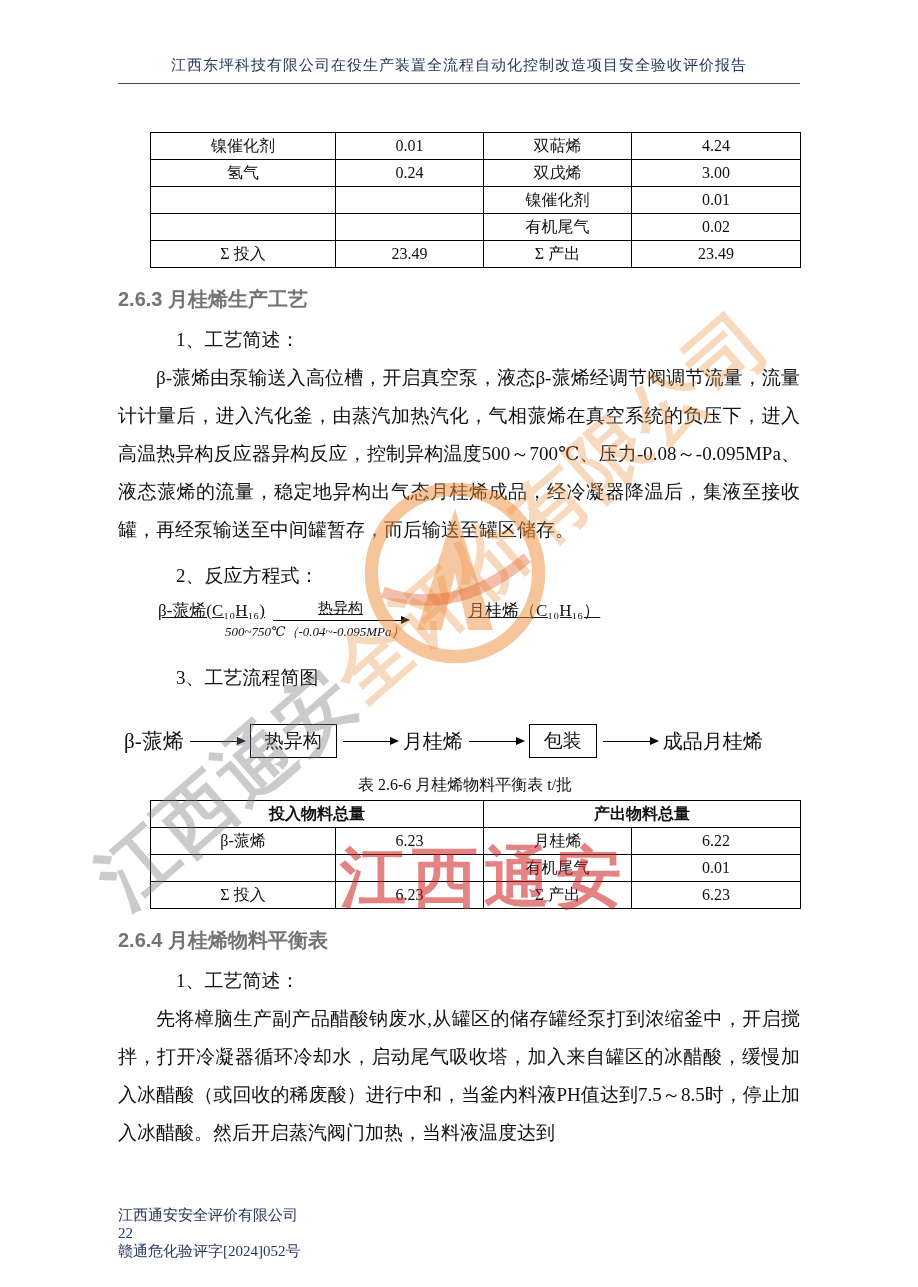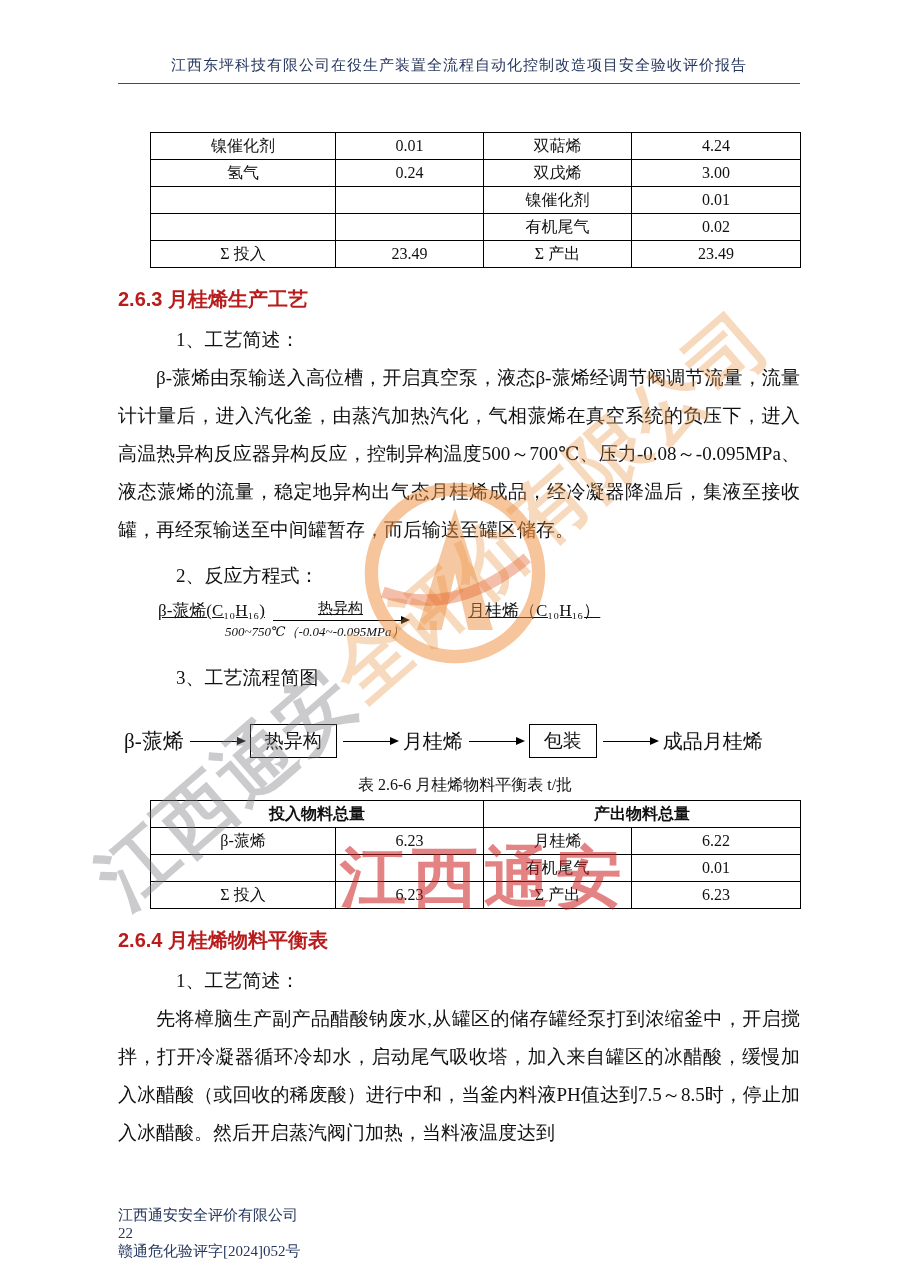--- a/index.html
+++ b/index.html
@@ -16,21 +16,21 @@
 
   
   .tbl { border-collapse:collapse; margin-left:150px; width:650px; table-layout:fixed; font-size:16px; }
   .tbl td, .tbl th { border:1px solid #000; height:27px; text-align:center; vertical-align:middle; padding:0 4px; font-weight:normal; }
   .tbl th { font-weight:bold; }
   .col1 { width:185px; } .col2 { width:148px; } .col3 { width:148px; } .col4 { width:169px; }
   .top-table { margin-top:48px;padding-left:14px; }
   .balance-table { margin-top:4px; }
 
   
-  .sec-heading { margin:18px 0 0 118px; font-family:"Liberation Sans","DejaVu Sans",sans-serif; font-weight:bold; font-size:20px; color:#b91c1c; }
+  .sec-heading { margin:18px 0 0 118px; font-family:"Liberation Sans","DejaVu Sans",sans-serif; font-weight:bold; font-size:20px; color:#737373; }
   .list-item { margin:14px 0 0 176px; font-size:19px; }
   .para { margin:6px 118px 0 118px; font-size:19px; line-height:38px; text-align:justify; text-indent:2em; }
 
   
   .equation { display:flex; align-items:flex-start; margin:10px 0 0 158px; height:52px;text-decoration:underline; }
   .eq-left, .eq-right { font-size:17px; white-space:nowrap; }
   .eq-mid { display:flex; flex-direction:column; align-items:center; margin:0 8px; position:relative; }
   .eq-above { font-size:15px; margin-bottom:2px; }
   .eq-arrow { width:135px; position:relative; border-top:1.6px solid #000; }
   .eq-arrow::after { content:""; position:absolute; right:-2px; top:-5px;

